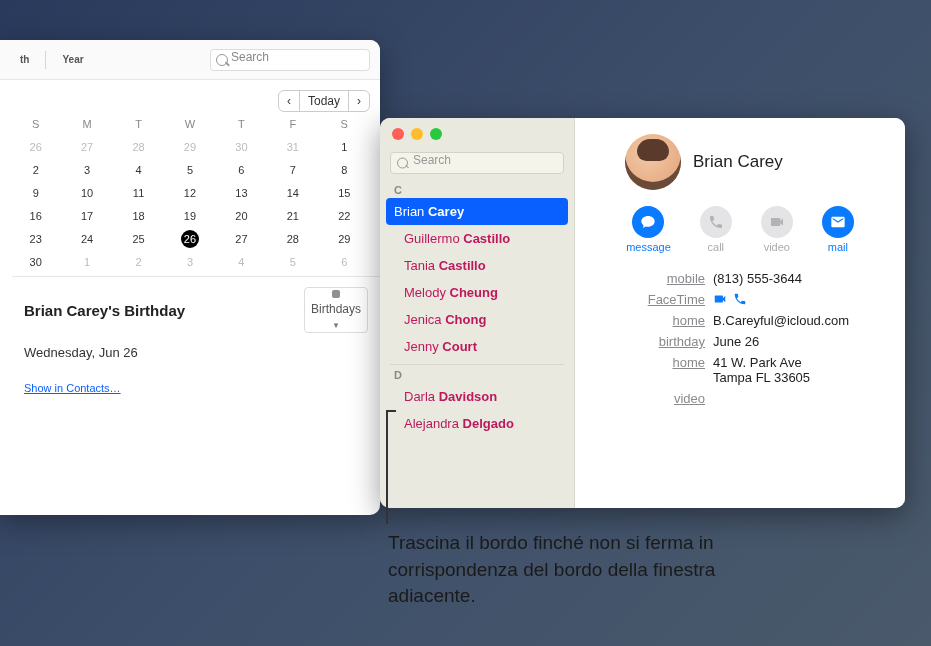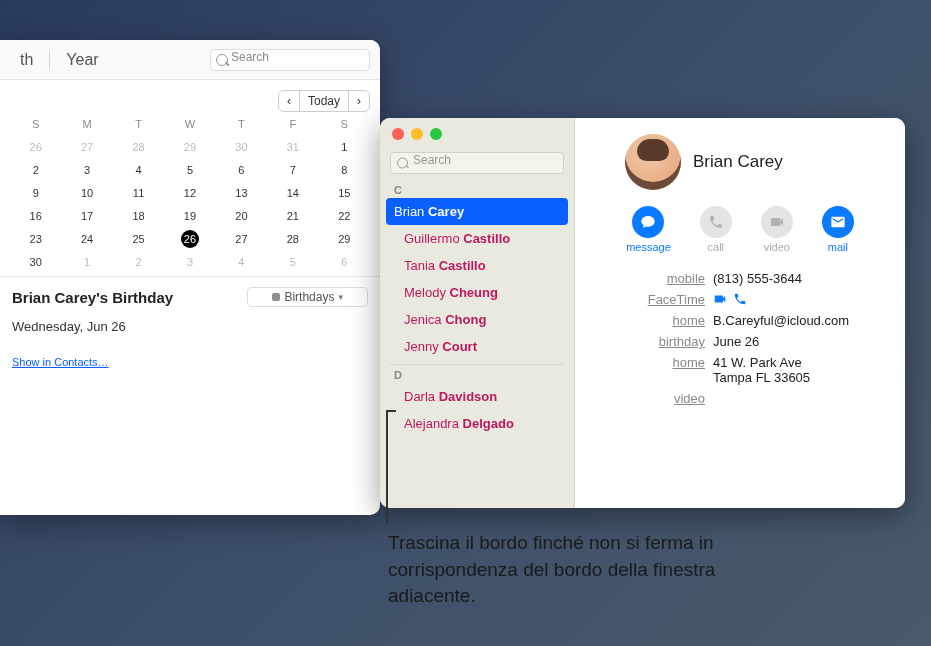--- a/index.html
+++ b/index.html
@@ -29,23 +29,24 @@
   .cal-toolbar {
     display: flex;
     align-items: center;
     height: 40px;
     padding: 0 10px;
     gap: 6px;
     border-bottom: 1px solid #e6e6e6;
     background: #fafafa;
   }
   .seg-btn {
-    font-size: 16px;
+    font-size: 10px;
     color: #555;
     padding: 3px 10px;
+    font-weight: bold;
   }
   .sep-v { width:1px; height:18px; background:#d6d6d6; }
   .cal-search {
     margin-left: auto;
     width: 160px;
     height: 22px;
     border: 1px solid #ddd;
     border-radius: 4px;
     background: #fff;
     font-size: 12px;
@@ -90,28 +91,28 @@
   .cal-grid .day.dim { color:#bbb; }
   .cal-grid .day.sel {
     background:#000; color:#fff; border-radius:50%;
     width:18px; margin:0 auto;
   }
 
   .event-panel {
     border-top:1px solid #e6e6e6;
     padding: 10px 12px;
     flex:1;
-    display:flex; flex-direction:column; gap:4px;
+    display:flex; flex-direction:column; gap:4px;margin-left:12px;
   }
   .event-title-row { display:flex; align-items:center; gap:8px; }
   .event-title { font-size:15px; font-weight:600; color:#222; flex:1;}
   .cal-select {
     display:flex; align-items:center; gap:4px;
     font-size:12px; color:#555; border:1px solid #ddd;
-    border-radius:4px; padding:2px 24px; cursor:pointer;
+    border-radius:4px; padding:2px 6px; cursor:pointer;flex-direction:column;
   }
   .cal-select .dot { width:8px;height:8px;background:#8e8e93;border-radius:2px;}
   .cal-select .chev { font-size:9px;color:#777;}
   .event-sub { font-size:13px; color:#333; margin-top:8px;}
   .repeat-row { display:flex; align-items:center; justify-content:space-between; font-size:13px; color:#333;}
   .rep-icon { color:#888; font-size:14px;}
   .show-link { color:#0a60ff; font-size:11px; text-decoration:underline; margin-top:18px; cursor:pointer;}
 
   
   .contacts-window {

